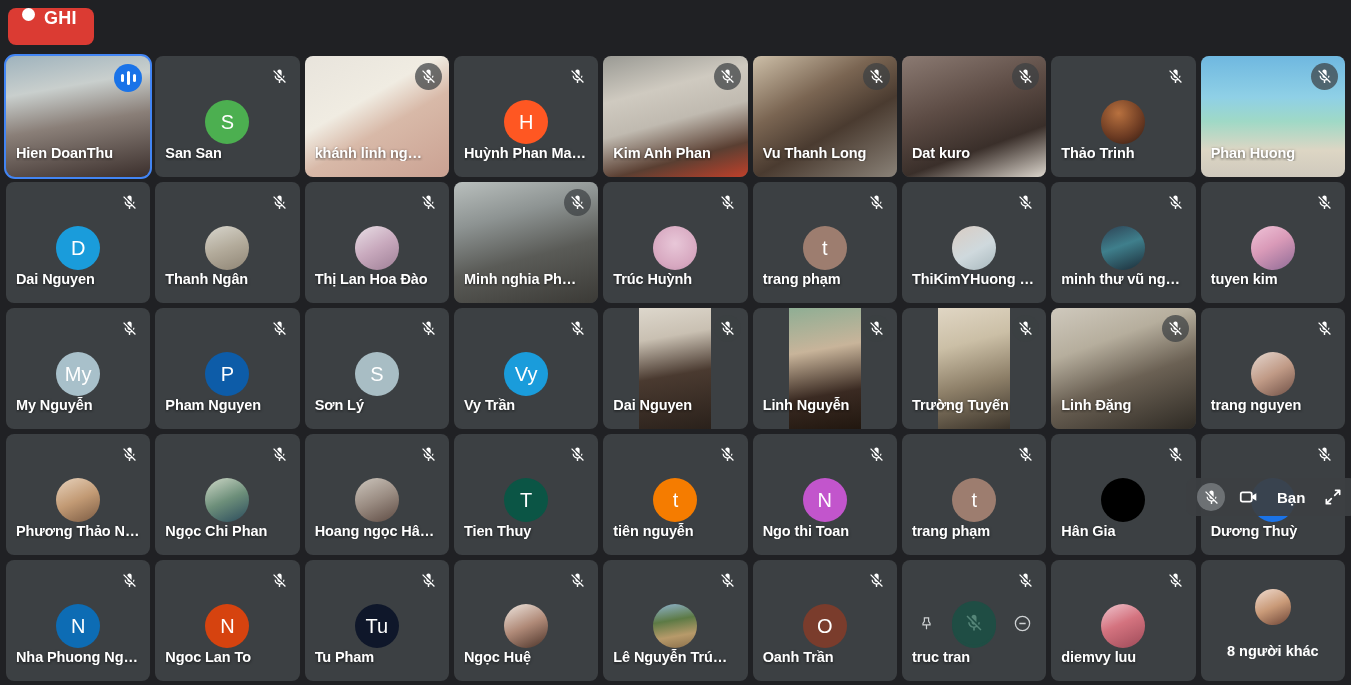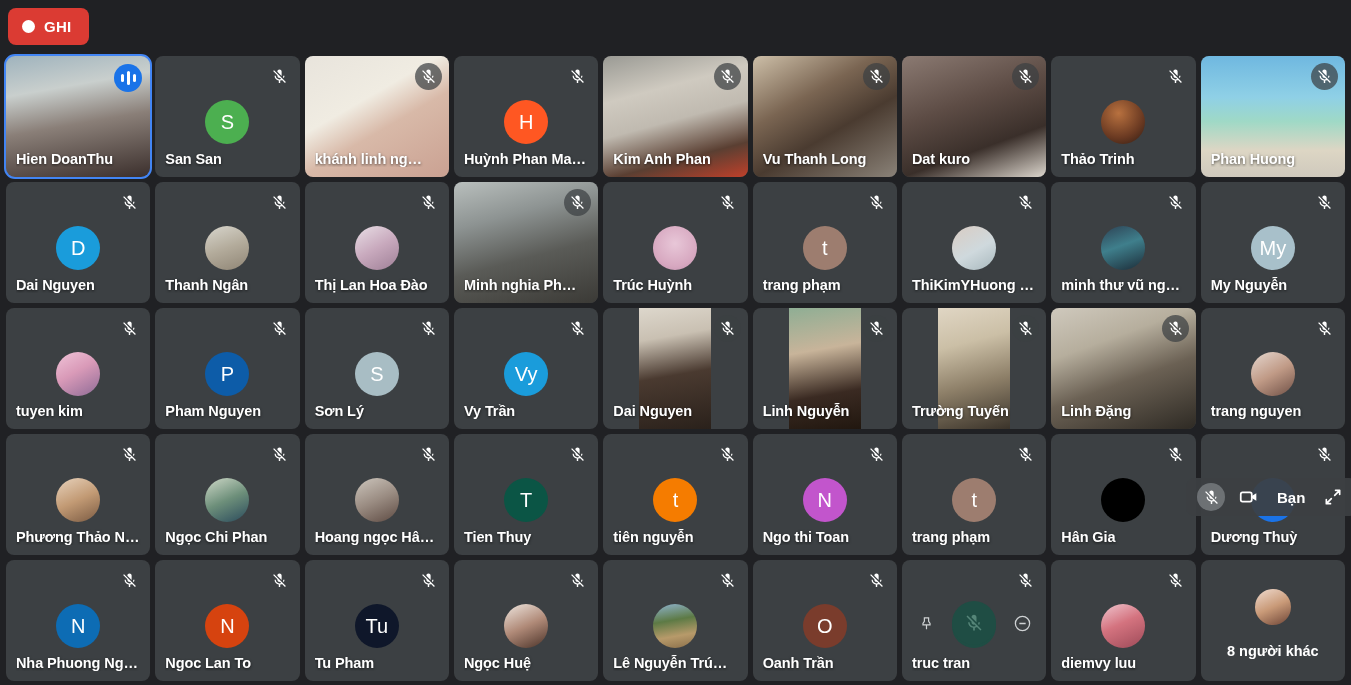--- a/index.html
+++ b/index.html
@@ -7,24 +7,24 @@
     width: 1351px; height: 685px;
     background: #202124;
     font-family: "Liberation Sans", sans-serif;
     overflow: hidden;
   }
   #app { position: relative; width: 1351px; height: 685px; background: #202124; }
 
   
   .rec-badge {
     position: absolute; left: 8px; top: 8px;
-    display: flex; align-items: center; gap: 9px;
+    display: flex; align-items: flex-start; gap: 9px;
     background: #db3b33; border-radius: 8px;
     height: 37px; padding: 0 17px 0 14px;
-    color: #fff; font-size: 15px; font-weight: bold;
+    color: #fff; font-size: 18px; font-weight: bold;
     letter-spacing: .3px;
   }
   .rec-dot { width: 13px; height: 13px; border-radius: 50%; background: #fff; flex: none; }
 
   
   .grid {
     position: absolute; left: 6px; top: 56px;
     width: 1339px; height: 625px;
     display: grid;
     grid-template-columns: repeat(9, 1fr);
@@ -49,21 +49,21 @@
     position: absolute; left: 50%; top: 44px;
     transform: translateX(-50%);
     width: 44px; height: 44px; border-radius: 50%;
     display: flex; align-items: center; justify-content: center;
     color: #fff; font-size: 20px; font-weight: 400; overflow: hidden;
   }
   .avatar.img { font-size: 0; }
 
   
   .name {
-    position: absolute; left: 10px; right: 8px; bottom: 10px;
+    position: absolute; left: 10px; right: 8px; bottom: 16px;
     color: #fff; font-size: 14.5px; font-weight: bold;
     white-space: nowrap; overflow: hidden; text-overflow: clip;
     text-shadow: 0 1px 3px rgba(0,0,0,.65);
     letter-spacing: -.1px;
   }
 
   
   .mic {
     position: absolute; right: 7px; top: 7px;
     width: 27px; height: 27px; border-radius: 50%;
@@ -281,36 +281,36 @@
       <div class="tile">
         <div class="avatar img" style="background:linear-gradient(160deg,#2d4254,#3f7f8c 45%,#1c2c38)"></div>
         <div class="mic">
           <svg width="17" height="17" viewBox="0 0 24 24" fill="#ffffff">
             <path d="M19 11h-1.7c0 .74-.16 1.43-.43 2.05l1.23 1.23c.56-.98.9-2.09.9-3.28zM14.98 11.17c0-.06.02-.11.02-.17V5c0-1.66-1.34-3-3-3S9 3.34 9 5v.18l5.98 5.99zM4.27 3L3 4.27l6.01 6.01V11c0 1.66 1.33 3 2.99 3 .22 0 .44-.03.65-.08l1.66 1.66c-.71.33-1.5.52-2.31.52-2.76 0-5.3-2.1-5.3-5.1H5c0 3.41 2.72 6.23 6 6.72V21h2v-3.28c.91-.13 1.77-.45 2.54-.9L19.73 21 21 19.73 4.27 3z"></path>
           </svg>
         </div>
         <div class="name">minh thư vũ ng…</div>
       </div>
       <div class="tile">
+        <div class="avatar img" style="background:linear-gradient(150deg,#f0c4d8,#d99ab8 45%,#8e6b96)"></div>
+        <div class="mic">
+          <svg width="17" height="17" viewBox="0 0 24 24" fill="#ffffff">
+            <path d="M19 11h-1.7c0 .74-.16 1.43-.43 2.05l1.23 1.23c.56-.98.9-2.09.9-3.28zM14.98 11.17c0-.06.02-.11.02-.17V5c0-1.66-1.34-3-3-3S9 3.34 9 5v.18l5.98 5.99zM4.27 3L3 4.27l6.01 6.01V11c0 1.66 1.33 3 2.99 3 .22 0 .44-.03.65-.08l1.66 1.66c-.71.33-1.5.52-2.31.52-2.76 0-5.3-2.1-5.3-5.1H5c0 3.41 2.72 6.23 6 6.72V21h2v-3.28c.91-.13 1.77-.45 2.54-.9L19.73 21 21 19.73 4.27 3z"></path>
+          </svg>
+        </div>
+        <div class="name">tuyen kim</div>
+      </div>
+      <div class="tile">
         <div class="avatar" style="background:#a8c0ca">My</div>
         <div class="mic">
           <svg width="17" height="17" viewBox="0 0 24 24" fill="#ffffff">
             <path d="M19 11h-1.7c0 .74-.16 1.43-.43 2.05l1.23 1.23c.56-.98.9-2.09.9-3.28zM14.98 11.17c0-.06.02-.11.02-.17V5c0-1.66-1.34-3-3-3S9 3.34 9 5v.18l5.98 5.99zM4.27 3L3 4.27l6.01 6.01V11c0 1.66 1.33 3 2.99 3 .22 0 .44-.03.65-.08l1.66 1.66c-.71.33-1.5.52-2.31.52-2.76 0-5.3-2.1-5.3-5.1H5c0 3.41 2.72 6.23 6 6.72V21h2v-3.28c.91-.13 1.77-.45 2.54-.9L19.73 21 21 19.73 4.27 3z"></path>
           </svg>
         </div>
         <div class="name">My Nguyễn</div>
-      </div>
-      <div class="tile">
-        <div class="avatar img" style="background:linear-gradient(150deg,#f0c4d8,#d99ab8 45%,#8e6b96)"></div>
-        <div class="mic">
-          <svg width="17" height="17" viewBox="0 0 24 24" fill="#ffffff">
-            <path d="M19 11h-1.7c0 .74-.16 1.43-.43 2.05l1.23 1.23c.56-.98.9-2.09.9-3.28zM14.98 11.17c0-.06.02-.11.02-.17V5c0-1.66-1.34-3-3-3S9 3.34 9 5v.18l5.98 5.99zM4.27 3L3 4.27l6.01 6.01V11c0 1.66 1.33 3 2.99 3 .22 0 .44-.03.65-.08l1.66 1.66c-.71.33-1.5.52-2.31.52-2.76 0-5.3-2.1-5.3-5.1H5c0 3.41 2.72 6.23 6 6.72V21h2v-3.28c.91-.13 1.77-.45 2.54-.9L19.73 21 21 19.73 4.27 3z"></path>
-          </svg>
-        </div>
-        <div class="name">tuyen kim</div>
       </div>
       <div class="tile">
         <div class="avatar" style="background:#0d5ca8">P</div>
         <div class="mic">
           <svg width="17" height="17" viewBox="0 0 24 24" fill="#ffffff">
             <path d="M19 11h-1.7c0 .74-.16 1.43-.43 2.05l1.23 1.23c.56-.98.9-2.09.9-3.28zM14.98 11.17c0-.06.02-.11.02-.17V5c0-1.66-1.34-3-3-3S9 3.34 9 5v.18l5.98 5.99zM4.27 3L3 4.27l6.01 6.01V11c0 1.66 1.33 3 2.99 3 .22 0 .44-.03.65-.08l1.66 1.66c-.71.33-1.5.52-2.31.52-2.76 0-5.3-2.1-5.3-5.1H5c0 3.41 2.72 6.23 6 6.72V21h2v-3.28c.91-.13 1.77-.45 2.54-.9L19.73 21 21 19.73 4.27 3z"></path>
           </svg>
         </div>
         <div class="name">Pham Nguyen</div>
       </div>

